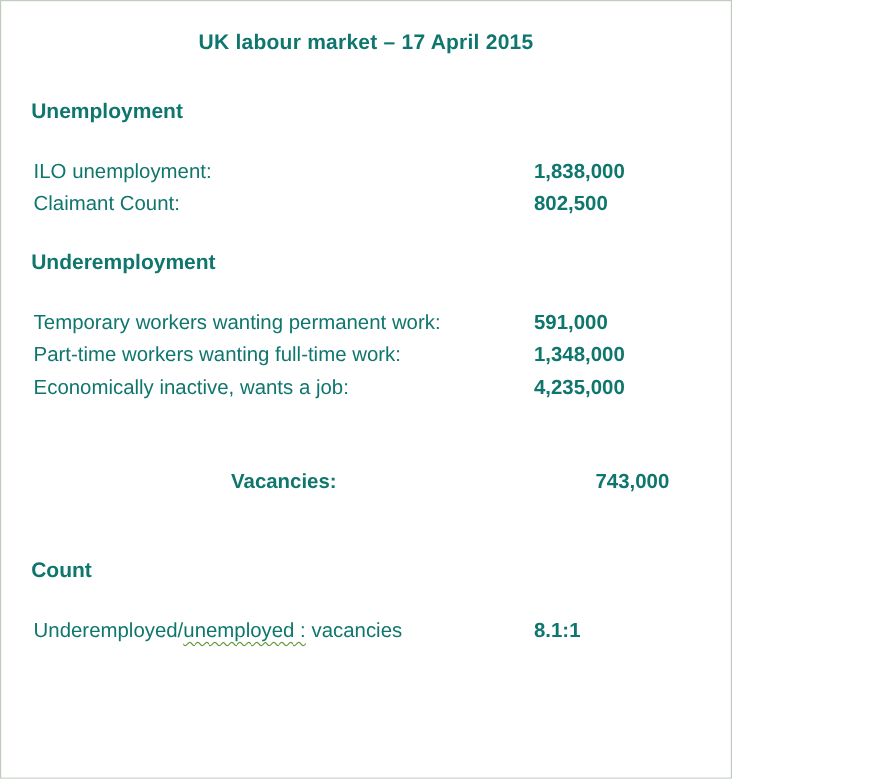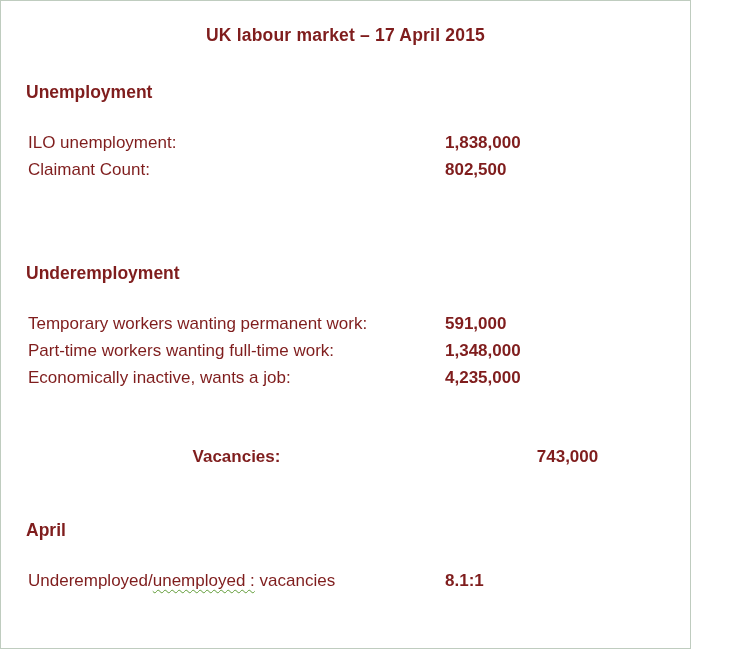--- a/index.html
+++ b/index.html
@@ -2,43 +2,43 @@
 <html><head>
 <meta charset="utf-8">
 <style>
   html, body {
     margin: 0;
     padding: 0;
     background: #ffffff;
   }
   .doc {
     box-sizing: border-box;
-    width: 691px;
+    width: 610px;
     height: 649px;
     border: 1px solid #bfccbf;
     background: #ffffff;
     font-family: "Liberation Sans", sans-serif;
-    color: #7f1d1d;
+    color: #0f766e;
     font-size: 17px;
     overflow: hidden;
   }
   .title {
     text-align: center;
     font-weight: bold;
     font-size: 17.5px;
     margin-top: 24px;
     letter-spacing: 0.2px;
   }
   .section-heading {
     font-weight: bold;
     font-size: 17.5px;
     padding-left: 25px;
   }
   .heading-unemployment   { margin-top: 36px; }
-  .heading-underemployment{ margin-top: 80px; }
+  .heading-underemployment{ margin-top: 25px; }
   .heading-ratios         { margin-top: 50px; }
   .rows {
     margin-top: 26px;
   }
   .row {
     display: grid;
     grid-template-columns: 417px 1fr;
     padding-left: 27px;
     line-height: 27px;
   }
@@ -100,21 +100,21 @@
       <span class="label">Economically inactive, wants a job:</span>
       <span class="value">4,235,000</span>
     </div>
   </div>
 
   <div class="row bold-label vacancies-row">
     <span class="label">Vacancies:</span>
     <span class="value">743,000</span>
   </div>
 
-  <div class="section-heading heading-ratios">April</div>
+  <div class="section-heading heading-ratios">Count</div>
 
   <div class="rows">
     <div class="row">
       <span class="label"><span>Underemployed/</span><span class="spellcheck">unemployed :</span><span>  vacancies</span></span>
       <span class="value">8.1:1</span>
     </div>
   </div>
 
 </div>
 

